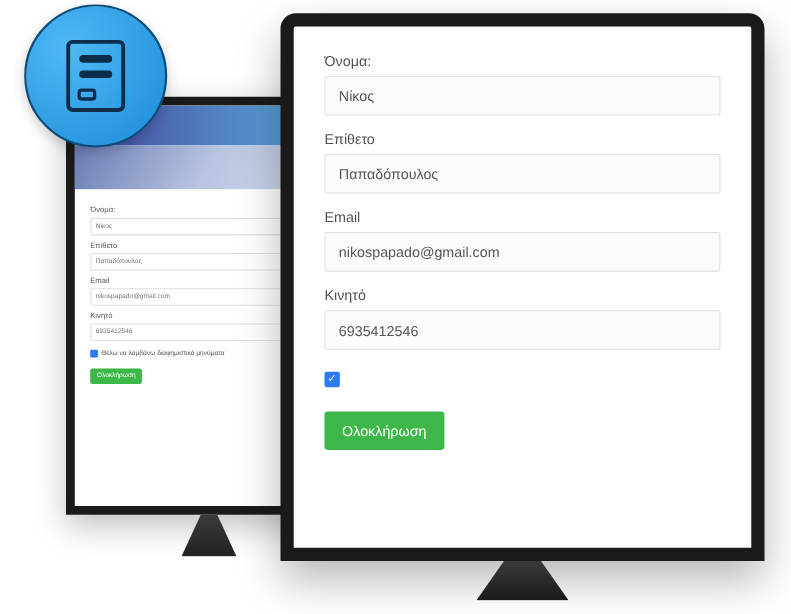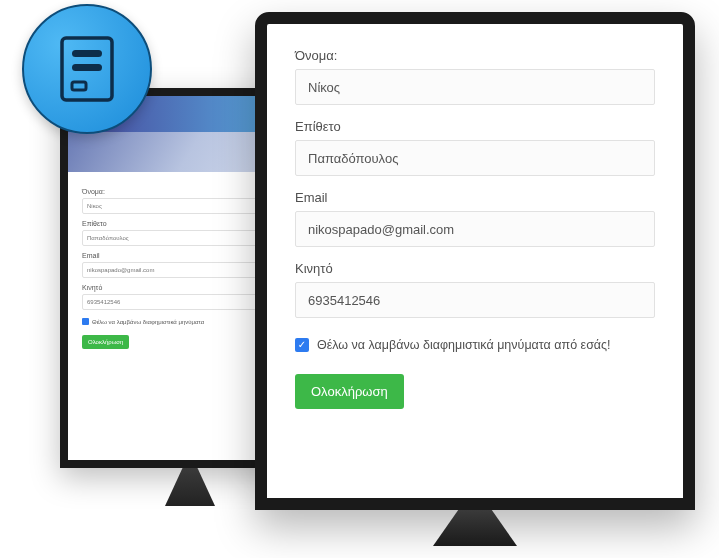--- a/index.html
+++ b/index.html
@@ -227,21 +227,20 @@
     <div class="form-label">Email</div>
     <input class="form-input" value="nikospapado@gmail.com" style="">
 
     <div class="form-label">Κινητό</div>
     <input class="form-input" value="6935412546" style="">
 
     <div class="check-row">
       <div class="check-box">
         <span>✓</span>
       </div>
-      <span class="check-label">Θέλω να λαμβάνω διαφημιστικά μηνύματα από εσάς!</span>
     </div>
 
     <button class="submit-btn">Ολοκλήρωση</button>
   </div>
   <div class="fg-stand"></div>
 </div>
 
 <div class="badge">
   <svg width="70" height="70" viewBox="0 0 70 70">
     <rect x="10" y="4" width="50" height="62" rx="4" ry="4" fill="none" stroke="#0d2d4a" stroke-width="3.5"></rect>

